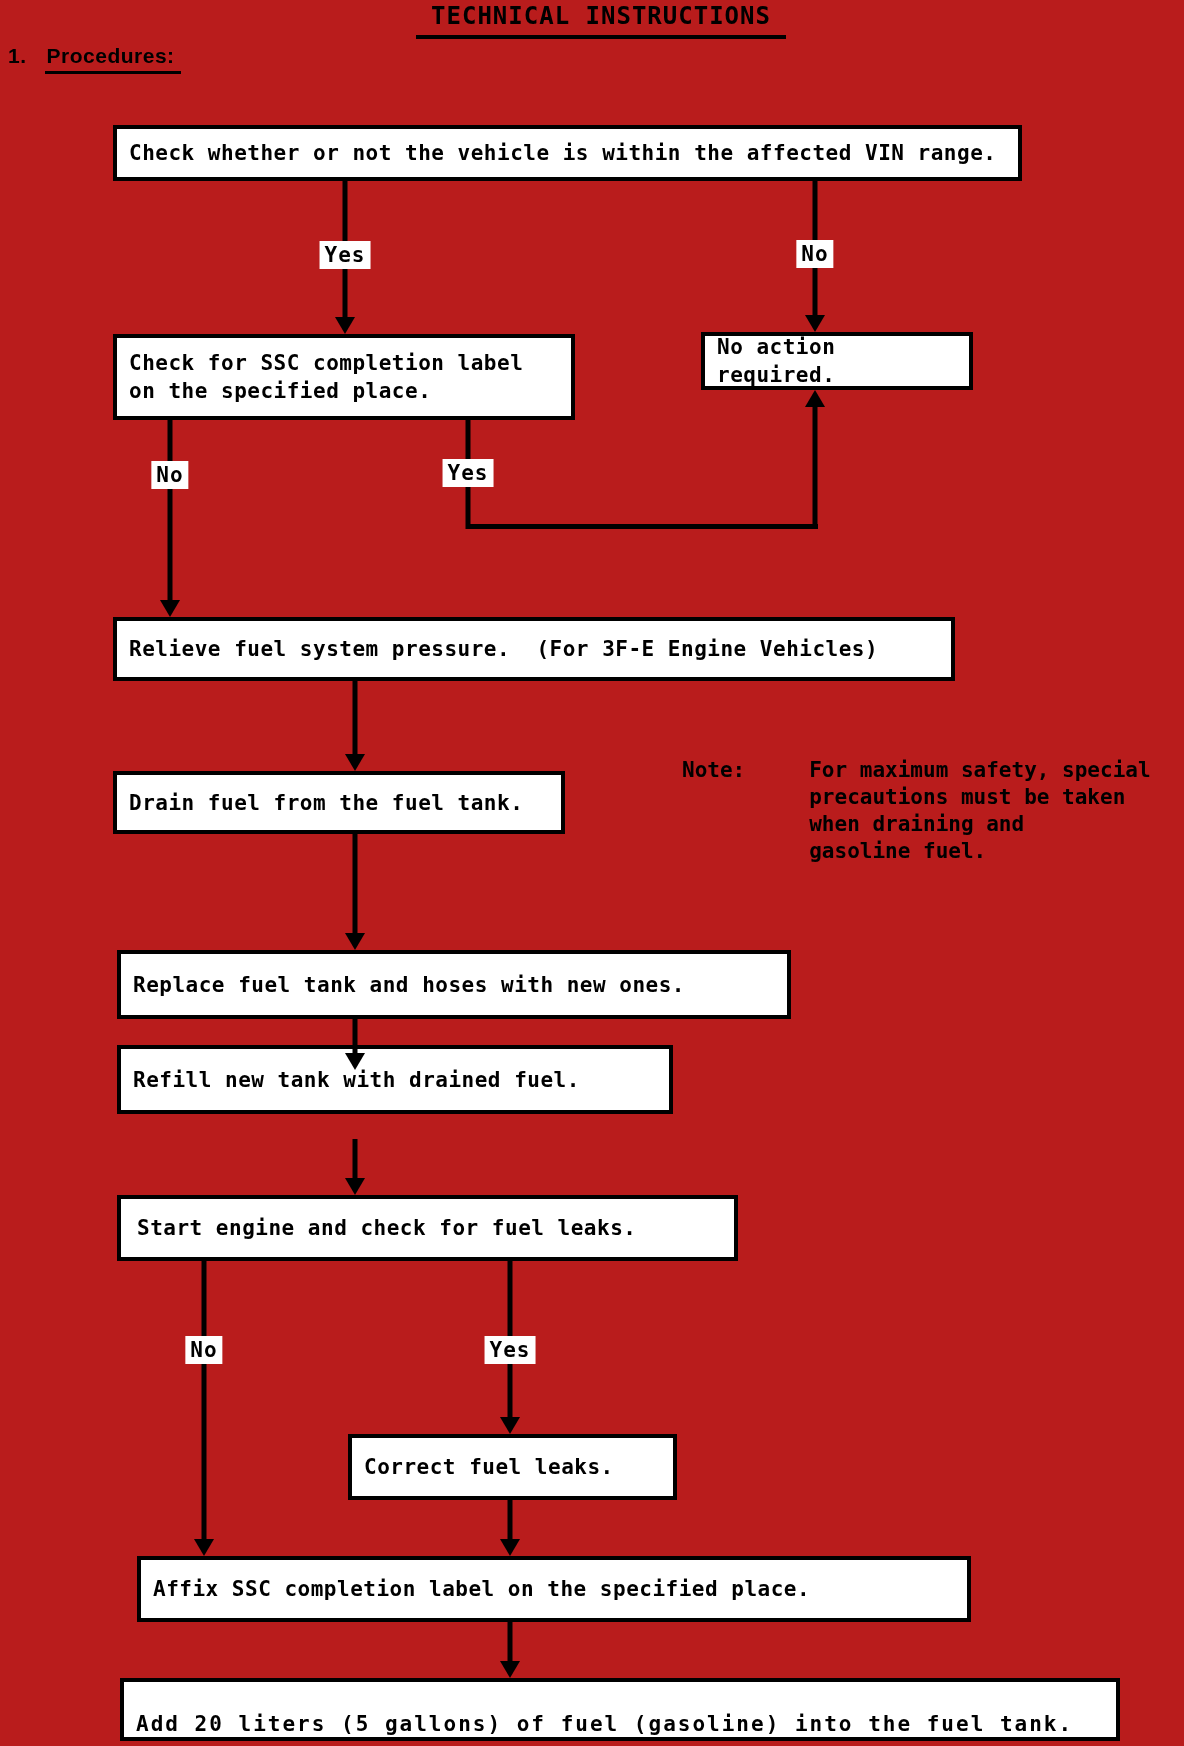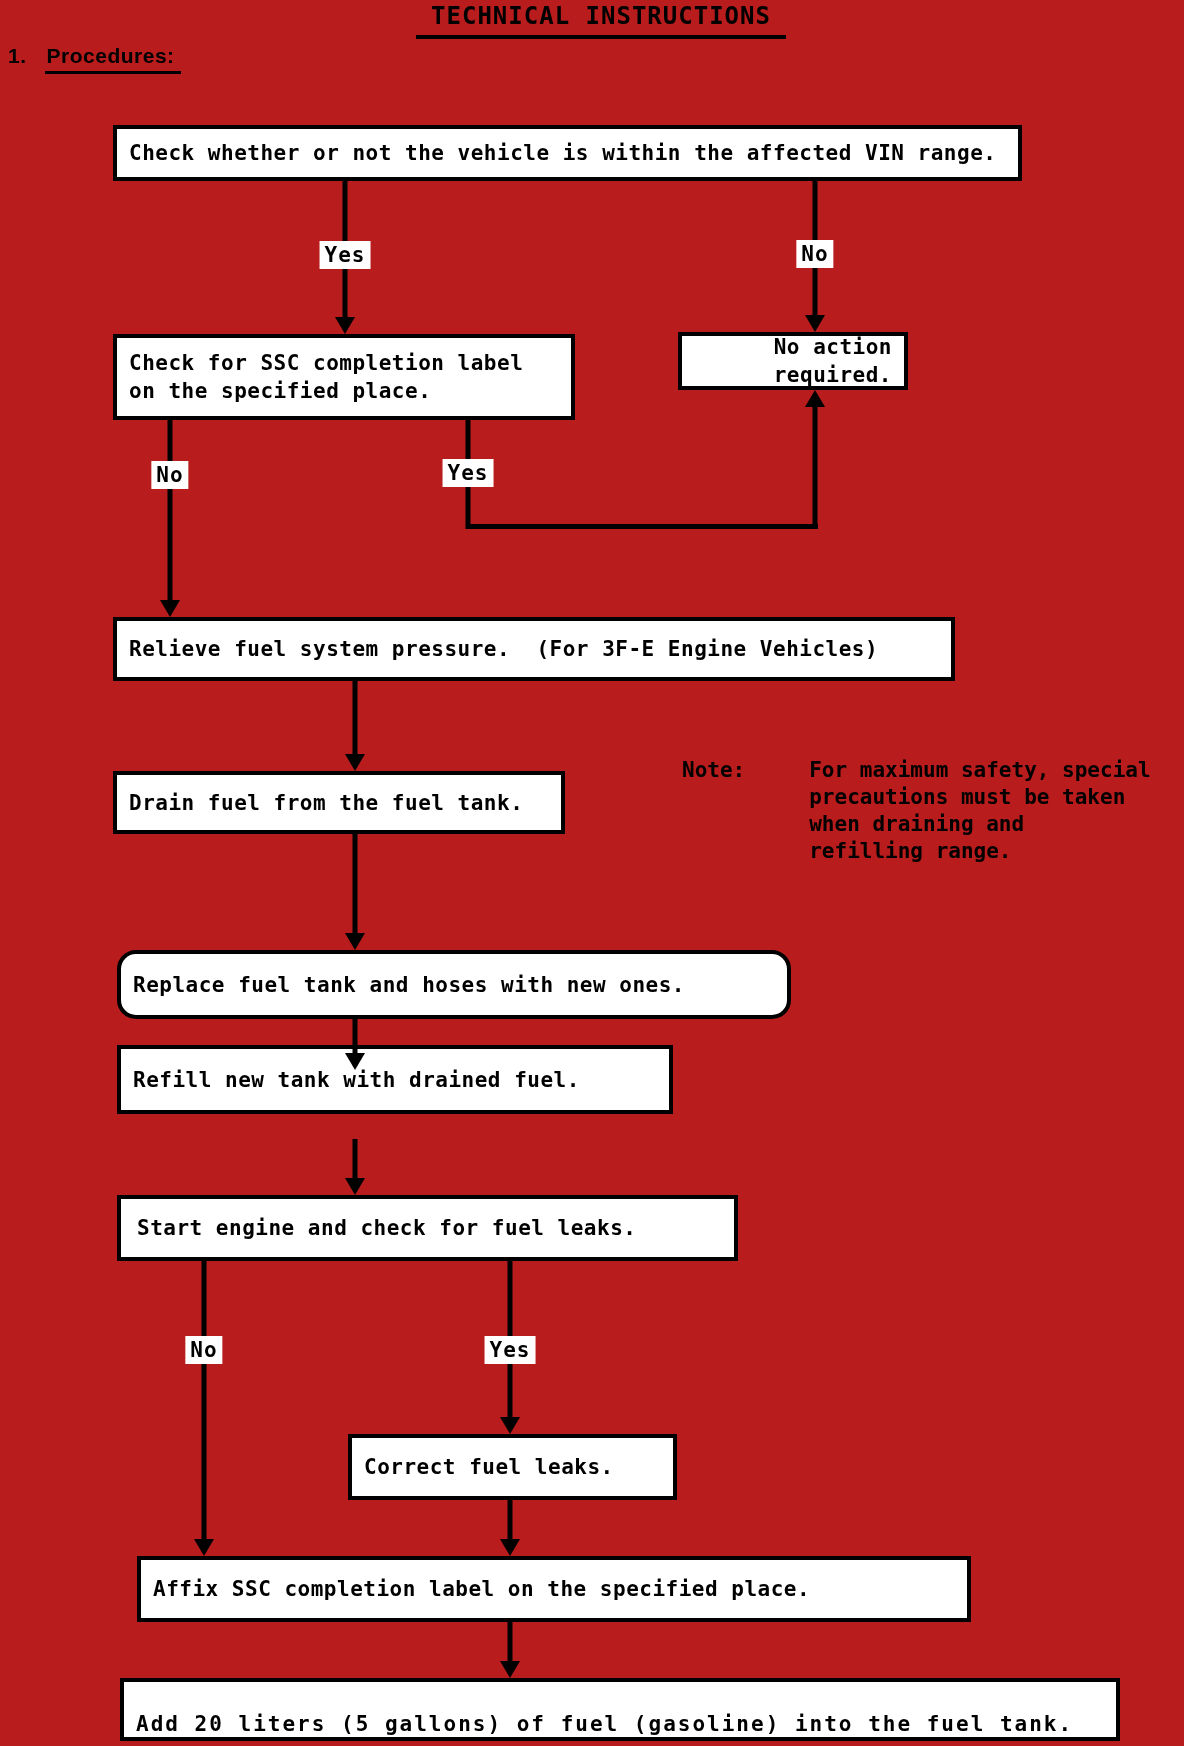--- a/index.html
+++ b/index.html
@@ -104,33 +104,33 @@
 
   <div class="box" style="left:113px; top:125px; width:909px; height:56px;">
     <span>Check whether or not the vehicle is within the affected VIN range.</span>
   </div>
 
   <div class="box" style="left:113px; top:334px; width:462px; height:86px;">
     <span>Check for SSC completion label
 on the specified place.</span>
   </div>
 
-  <div class="box" style="left:678px; top:332px; width:230px; height:58px;text-align:right;">
+  <div class="box" style="left:701px; top:332px; width:272px; height:58px;">
     <span>No action required.</span>
   </div>
 
   <div class="box" style="left:113px; top:617px; width:842px; height:64px;">
     <span>Relieve fuel system pressure.  (For 3F-E Engine Vehicles)</span>
   </div>
 
   <div class="box" style="left:113px; top:771px; width:452px; height:63px;">
     <span>Drain fuel from the fuel tank.</span>
   </div>
 
-  <div class="box" style="left:117px; top:950px; width:674px; height:69px;border-radius:19px;">
+  <div class="box" style="left:117px; top:950px; width:674px; height:69px;">
     <span>Replace fuel tank and hoses with new ones.</span>
   </div>
 
   <div class="box" style="left:117px; top:1045px; width:556px; height:69px;">
     <span>Refill new tank with drained fuel.</span>
   </div>
 
   <div class="box" style="left:117px; top:1195px; width:621px; height:66px;padding-left:16px;">
     <span>Start engine and check for fuel leaks.</span>
   </div>
@@ -146,21 +146,21 @@
   <div class="box wide" style="left:120px; top:1678px; width:1000px; height:63px;">
     <span>Add 20 liters (5 gallons) of fuel (gasoline) into the fuel tank.</span>
   </div>
 
   <div class="note" style="left:682px; top:757px;">
     <span>Note:</span>
     <div class="note-lines">
       <div>For maximum safety, special</div>
       <div>precautions must be taken</div>
       <div>when draining and</div>
-      <div>refilling range.</div>
+      <div>gasoline fuel.</div>
     </div>
   </div>
 
   <div class="vl" style="left:345px; top:178px; height:140px;"></div>
   <div class="ah-down" style="left:345px; top:317px;"></div>
   <div class="branch-label" style="left:345px; top:241px;">Yes</div>
 
   <div class="vl" style="left:815px; top:178px; height:138px;"></div>
   <div class="ah-down" style="left:815px; top:315px;"></div>
   <div class="branch-label" style="left:815px; top:240px;">No</div>

